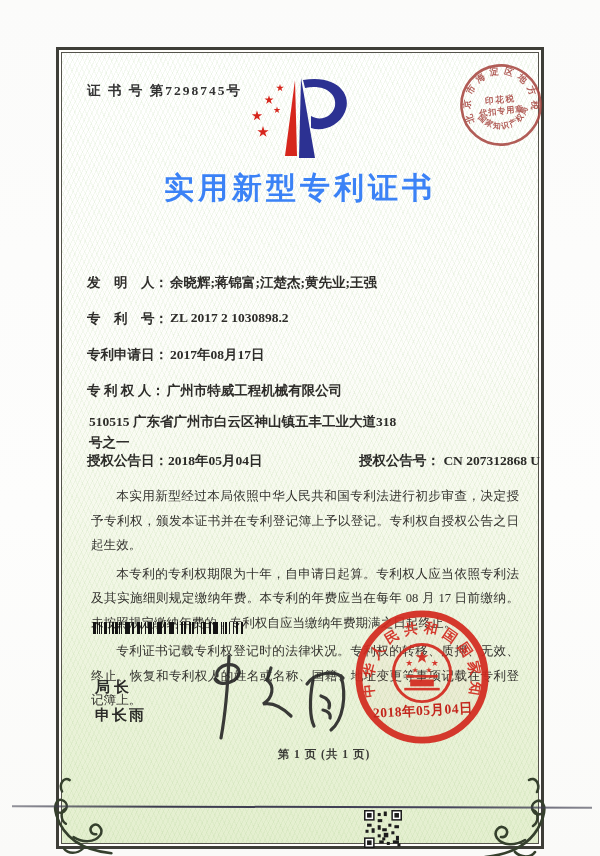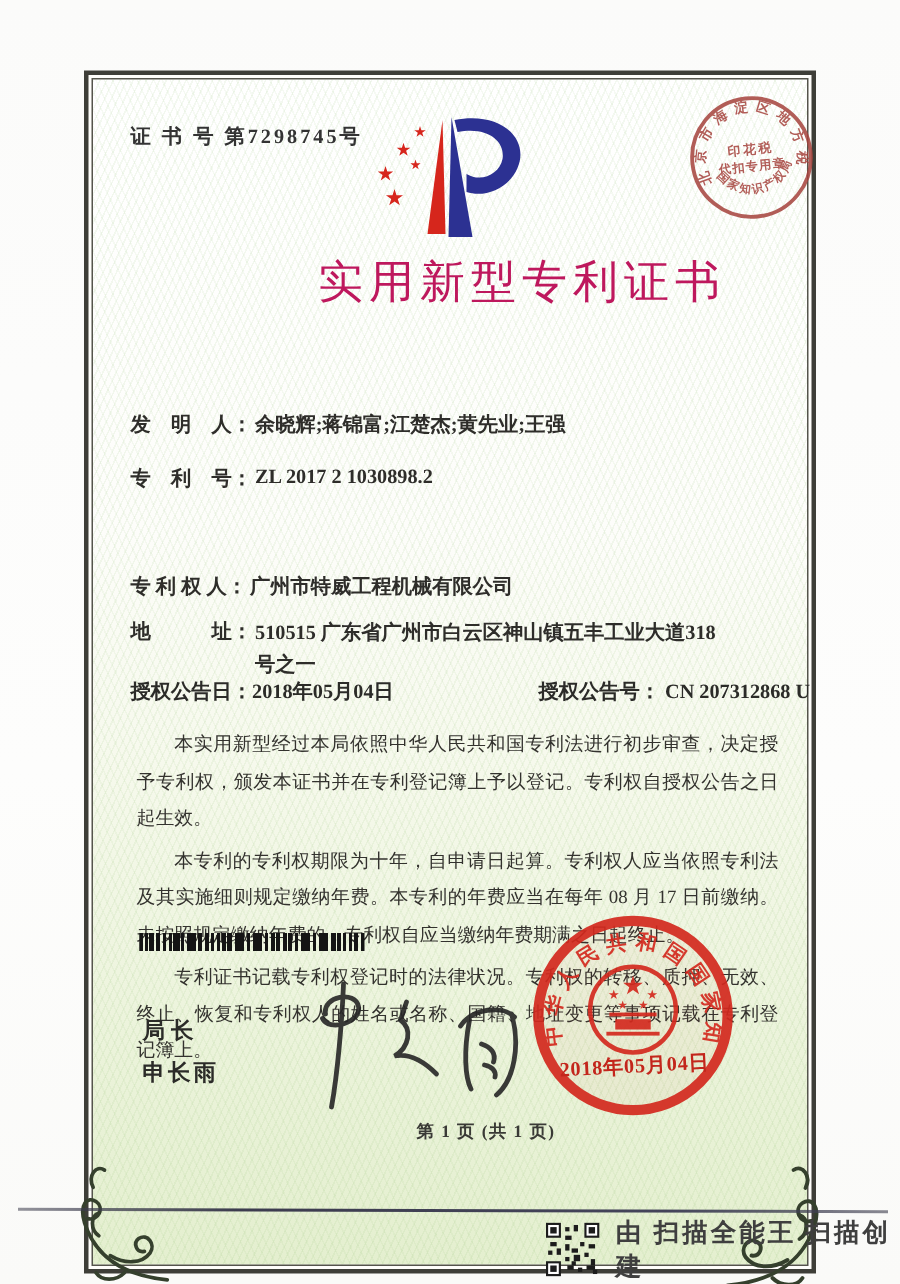--- a/index.html
+++ b/index.html
@@ -19,21 +19,21 @@
     position:absolute;inset:2px;border:1px solid #55544c;
     background:
       repeating-linear-gradient(115deg, rgba(140,190,110,0.10) 0 1px, transparent 1px 4px),
       repeating-linear-gradient(65deg, rgba(140,190,110,0.08) 0 1px, transparent 1px 5px),
       linear-gradient(180deg,#ffffff 0%,#fdfdfa 38%,#f6f9ec 58%,#ebf3da 82%,#e4efcf 100%);
   }
   .cert-content{position:absolute;inset:0;}
   .abs{position:absolute;}
   
   .cert-no{left:28px;top:32px;font-size:13.5px;font-weight:700;letter-spacing:2px;color:#333;}
-  .title{left:0;width:100%;top:118px;text-align:center;font-size:30px;font-weight:400;letter-spacing:4px;color:#be185d;margin-left:48px;}
+  .title{left:0;width:100%;top:118px;text-align:center;font-size:30px;font-weight:700;letter-spacing:4px;color:#3b82f6;}
   .field{left:28px;font-size:13.5px;font-weight:700;display:flex;color:#2e2d2a;}
   .field .lbl{white-space:nowrap;}
   .field .val{margin-left:2px;}
   .f0{top:186px;} .f1{top:224px;} .f2{top:260px;} .f3{top:296px;} .f4{top:332px;}
   .f5{top:362px;} .f5 .val{width:312px;line-height:1.55;}
   .grant-row{top:402px;left:28px;width:434px;font-size:13.5px;font-weight:700;display:flex;}
   .grant-right{position:absolute;left:272px;top:0;white-space:nowrap;}
   .paras{left:28px;top:430px;width:436px;font-size:12.6px;line-height:1.95;text-align:justify;color:#33322e;}
   .paras p{margin:4px;text-indent:2em;}
   .barcode{left:34px;top:572px;width:150px;height:12px;
@@ -109,26 +109,29 @@
       <div class="abs title">实用新型专利证书</div>
 
       <div class="abs field f1">
         <span class="lbl">发　明　人：</span>
         <span class="val">余晓辉;蒋锦富;江楚杰;黄先业;王强</span>
       </div>
       <div class="abs field f2">
         <span class="lbl">专　利　号：</span>
         <span class="val">ZL 2017 2 1030898.2</span>
       </div>
+      <div class="abs field f3">
+        <span class="lbl">专利申请日：</span>
+        <span class="val">2017年08月17日</span>
+      </div>
       <div class="abs field f4">
         <span class="lbl">专 利 权 人：</span>
         <span class="val">广州市特威工程机械有限公司</span>
       </div>
       <div class="abs field f5">
-        <span class="lbl">地　　　址：</span>
         <span class="val">510515 广东省广州市白云区神山镇五丰工业大道318号之一</span>
       </div>
 
       <div class="abs grant-row" style="position:absolute;">
         <span>授权公告日：</span>
         <span>2018年05月04日</span>
         <span class="grant-right">
           <span>授权公告号：</span>
           <span>CN 207312868 U</span>
         </span>
@@ -235,16 +238,15 @@
           <rect x="13" y="15" width="3" height="3"></rect>
         <rect x="18" y="14" width="2" height="2"></rect>
           <rect x="21" y="17" width="2" height="3"></rect>
           <rect x="10" y="20" width="3" height="2"></rect>
         <rect x="15" y="21" width="2" height="2"></rect>
           <rect x="19" y="20" width="4" height="2"></rect>
           <rect x="22" y="22" width="2" height="2"></rect>
         <rect x="12" y="18" width="2" height="2"></rect>
       </g>
     </svg>
-    <span class="txt">由 扫描全能王 扫描创建</span>
   </div>
 
 </div>
 
 </body></html>

